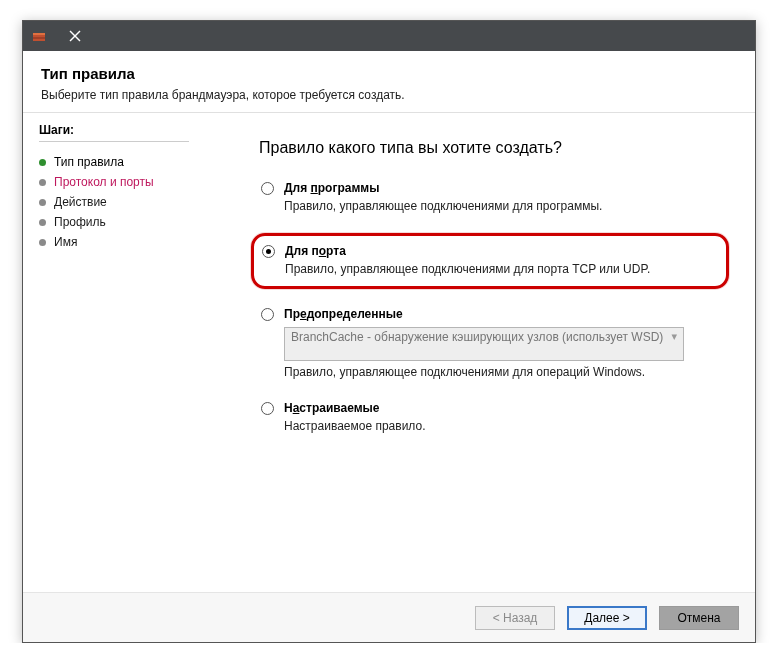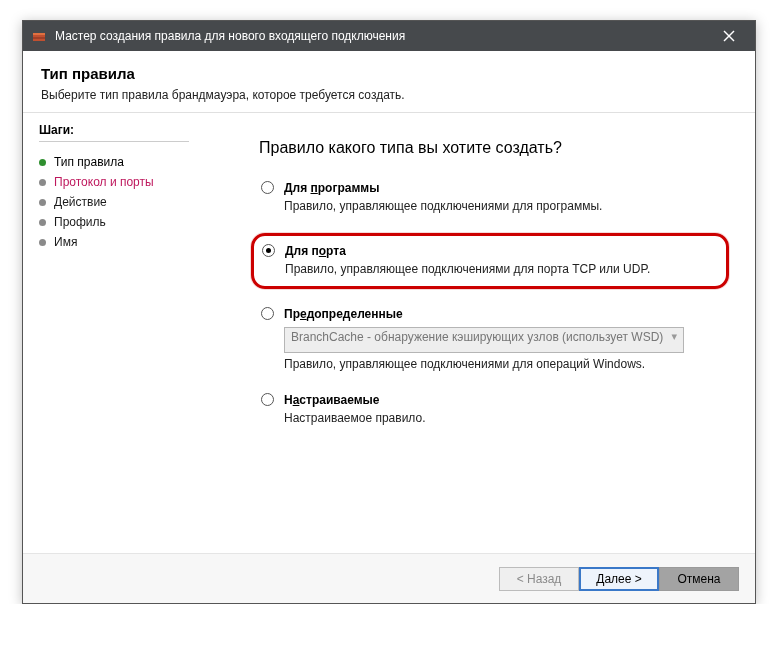--- a/index.html
+++ b/index.html
@@ -66,21 +66,21 @@
   .main {
     flex:1;
     padding: 26px 26px 10px 26px;
     min-height: 440px;
   }
   .question { margin-bottom: 22px; font-size:16px; }
   .opt {
     margin-bottom: 18px;
     padding: 2px 2px 2px 2px;
   }
-  .opt .row1 { display:flex; align-items:flex-start; gap:10px; }
+  .opt .row1 { display:flex; align-items:flex-end; gap:10px; }
   .opt .row1 .radio {
     width:13px; height:13px; border:1px solid #555; border-radius:50%;
     display:flex; align-items:center; justify-content:center; background:#fff;
   }
   .opt.selected .radio::after {
     content:""; width:5px; height:5px; background:#000; border-radius:50%;
   }
   .opt .row1 label { font-weight:700; font-size:12px; }
   .opt .row1 label u { text-decoration: underline; }
   .opt .desc { margin: 4px 0 0 23px; font-size:12px; color:#222; }
@@ -88,38 +88,39 @@
     border: 3px solid #cc0000;
     border-radius: 14px;
     padding: 8px 14px 10px 8px;
     box-shadow: 0 0 0 1px rgba(204,0,0,0.15);
     margin-left:-8px;
     margin-bottom: 16px;
   }
   .dropdown {
     margin: 6px 0 4px 23px;
     width: 400px; max-width:100%;
-    height:26px;
+    height:34px;
     border:1px solid #b5b5b5;
     background:#eee;
     color:#777;
     padding: 2px 18px 2px 6px;
     font-size:12px;
     position:relative;
   }
   .dropdown::after {
     content:"▾"; position:absolute; right:6px; top:2px; color:#999; font-size:11px;
   }
   .footer {
     height: 50px;
     display:flex; justify-content:flex-end; align-items:center;
-    gap:0;
+    gap:12px;
     padding: 0 16px;
     border-top:1px solid #e5e5e5;
     background:#f7f7f7;
+    margin-top:39px;
   }
   .footer button {
     min-width: 80px; height:24px;
     background:#a3a3a3; border:1px solid #9a9a9a;
     font-size:12px;
   }
   .footer button:disabled { color:#8a8a8a; border-color:#bcbcbc; background:#efefef; }
   .footer button.primary { border:2px solid #3a78c8; background:#eef4fc; }
 </style>
 </head>
@@ -128,21 +129,20 @@
 <div class="window">
 
   <div class="titlebar">
     <span class="icon">
       <svg width="14" height="14" viewBox="0 0 14 14">
         <rect x="1" y="4" width="12" height="8" fill="#c05030"></rect>
         <rect x="1" y="4" width="12" height="2" fill="#e07040"></rect>
         <rect x="1" y="8" width="12" height="2" fill="#a04028"></rect>
       </svg>
     </span>
-    <span class="title">Мастер создания правила для нового входящего подключения</span>
     <span class="close">
       <svg width="12" height="12" viewBox="0 0 12 12">
         <line x1="1" y1="1" x2="11" y2="11" stroke="#fff" stroke-width="1.4"></line>
         <line x1="11" y1="1" x2="1" y2="11" stroke="#fff" stroke-width="1.4"></line>
       </svg>
     </span>
   </div>
 
   <div class="header-area">
     <h1>Тип правила</h1>

